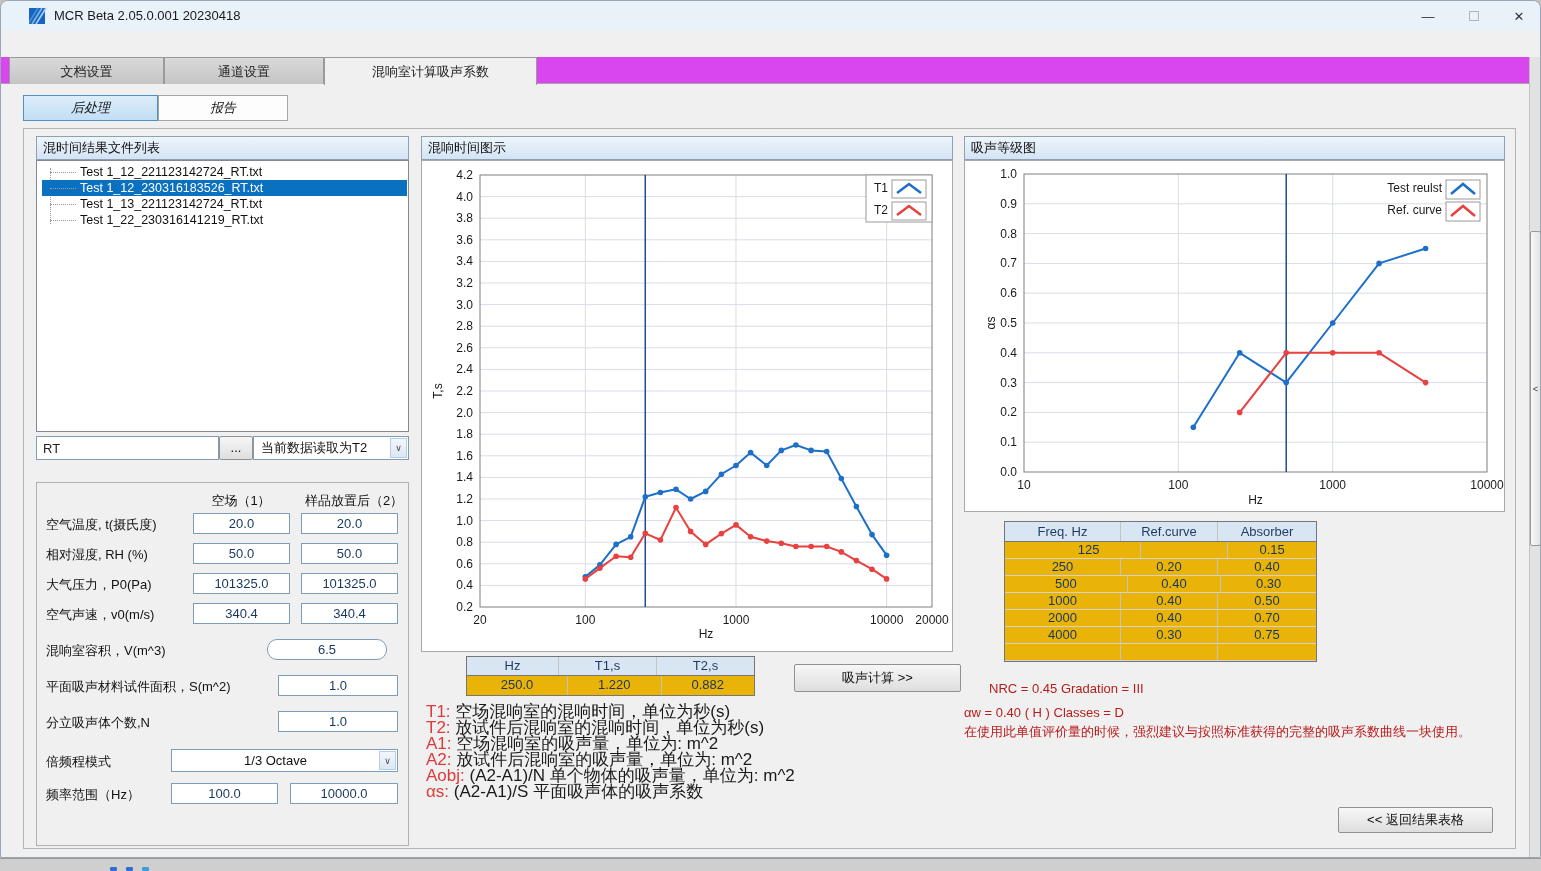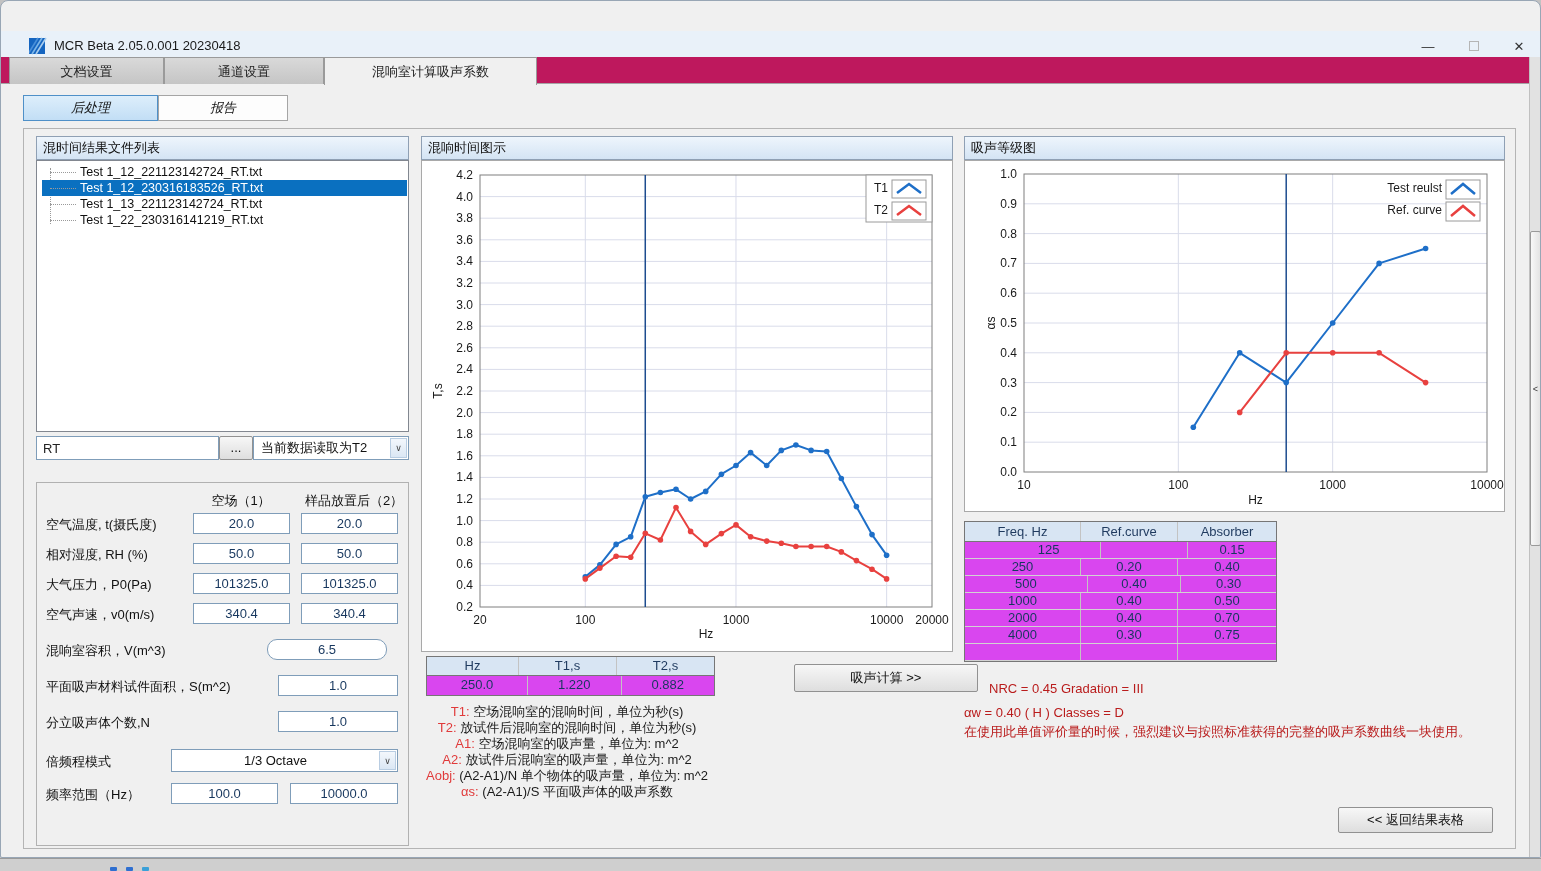--- a/index.html
+++ b/index.html
@@ -1,30 +1,30 @@
 <!DOCTYPE html>
 <html><head>
 <meta charset="utf-8">
 <style>
   html,body{margin:0;padding:0;}
   body{width:1541px;height:871px;position:relative;overflow:hidden;
        background:#c2c2c2;font-family:"Liberation Sans",sans-serif;}
   *{box-sizing:border-box;}
   .window{position:absolute;left:0;top:0;width:1541px;height:858px;background:#f0f0f0;
           border:1px solid #98a6b5;border-radius:8px 8px 2px 2px;overflow:hidden;}
-  .titlebar{position:absolute;left:0;top:0;width:100%;height:30px;background:#e9f1f9;margin-top:30px;}
+  .titlebar{position:absolute;left:0;top:0;width:100%;height:30px;background:#e9f1f9;}
   .app-icon{position:absolute;left:28px;top:6px;width:18px;height:18px;}
   .app-title{position:absolute;left:53px;top:7px;font-size:13px;color:#1a1a1a;white-space:nowrap;}
   .winbtn{position:absolute;top:0;width:46px;height:30px;display:flex;align-items:center;justify-content:center;
           font-size:13px;color:#333;}
   .winbtn .sq{width:10px;height:10px;border:1px solid #b5b5b5;}
   .menubar{position:absolute;left:0;top:30px;width:100%;height:26px;background:#f3f3f3;
            border-bottom:1px solid #e3e3e3;display:flex;align-items:stretch;padding-left:2px;}
   .menu-item{padding:0 12px;font-size:13px;color:#1a1a1a;display:flex;align-items:center;}
-  .tabrow{position:absolute;left:0;top:56px;width:100%;height:27px;background:#be185d;
+  .tabrow{position:absolute;left:0;top:56px;width:100%;height:27px;background:#d946ef;
           border-bottom:1px solid #a5a5a5;}
   .tab{position:absolute;top:0;height:27px;line-height:27px;text-align:center;font-size:13px;color:#222;
        background:linear-gradient(#d9d9d9,#c5c5c5);border:1px solid #9a9a9a;border-bottom:none;}
   .tab.active{height:28px;background:#f0f0f0;z-index:3;}
   .subtab{position:absolute;height:26px;line-height:24px;text-align:center;font-size:13px;color:#111;font-style:italic;}
   .subtab.active{background:linear-gradient(#ddeefb,#c2def5);border:1px solid #4f90c8;z-index:2;}
   .subtab.plain{background:#fdfdfd;border:1px solid #a5a5a5;}
   .bigbox{position:absolute;left:22px;top:127px;width:1493px;height:721px;border:1px solid #b4b4b4;}
   .hdr{position:absolute;background:linear-gradient(#eef5fc,#d4e4f4);border:1px solid #8fa0b4;
        font-size:13px;line-height:21px;padding-left:6px;color:#111;}
@@ -43,27 +43,27 @@
               font-size:9px;color:#444;display:flex;align-items:center;justify-content:center;}
   .file-list{position:absolute;background:#fff;border:1px solid #828790;padding-top:3px;overflow:hidden;}
   .tree-v{position:absolute;left:13px;top:7px;width:1px;height:56px;border-left:1px dotted #9a9a9a;}
   .file-item{position:relative;height:16px;line-height:16px;font-size:12.5px;color:#111;
              margin:0 1px 0 5px;padding-left:38px;white-space:nowrap;}
   .file-item .tree-h{position:absolute;left:8px;top:8px;width:26px;border-top:1px dotted #9a9a9a;}
   .file-item.selected{background:#0a70c0;color:#fff;}
   .chartbox{position:absolute;background:#fff;border:1px solid #a9a9a9;}
   svg{display:block;}
   .tick{font:12px "Liberation Sans",sans-serif;fill:#1a1a1a;}
-  .dtable{position:absolute;background:#d946ef;border:1px solid #767676;}
+  .dtable{position:absolute;background:#eab308;border:1px solid #767676;margin-left:40px;}
   .trow{display:flex;text-align:center;font-size:13px;color:#17375e;}
   .trow.head{background:#d8e5f3;border-bottom:1px solid #767676;color:#1f3a5f;}
   .trow > div{border-right:1px solid #c3c3c3;overflow:hidden;}
   .trow > div:last-child{border-right:none;}
   .trow.body{border-bottom:1px solid #d2d2d2;}
-  .notes{position:absolute;font-size:13px;line-height:16px;white-space:nowrap;text-align:center;}
+  .notes{position:absolute;font-size:17px;line-height:16px;white-space:nowrap;}
   .notes .k{color:#e03a3a;}
   .notes .t{color:#1a1a1a;}
   .rtext{position:absolute;font-size:13px;color:#b91c1c;white-space:nowrap;}
   .splitter{position:absolute;left:1528px;top:56px;width:13px;height:802px;background:#e2e2e2;
             border-left:1px solid #c0c0c0;}
   .split-btn{position:absolute;left:1529px;top:230px;width:11px;height:315px;
              background:linear-gradient(90deg,#f8f8f8,#e3e3e3);border:1px solid #9a9a9a;border-radius:2px;
              display:flex;align-items:center;justify-content:center;font-size:9px;color:#333;}
   .desktop{position:absolute;left:0;top:858px;width:1541px;height:13px;background:#cfcfcf;
            border-top:1px solid #9a9a9a;}
@@ -272,21 +272,21 @@
       <div style="width:98px;">T1,s</div>
       <div style="width:97px;">T2,s</div>
     </div>
     <div class="trow" style="height:19px;line-height:18px;">
       <div style="width:106px;">250.0</div>
       <div style="width:98px;">1.220</div>
       <div style="width:97px;">0.882</div>
     </div>
   </div>
 
-  <div class="btn" style="left:793px;top:663px;width:184px;height:28px;line-height:26px;">吸声计算 &gt;&gt;</div>
+  <div class="btn" style="left:793px;top:663px;width:167px;height:28px;line-height:26px;">吸声计算 &gt;&gt;</div>
 
   <div class="notes" style="left:425px;top:703px;" id="notes">
       <div><span class="k">T1:  </span><span class="t">空场混响室的混响时间，单位为秒(s)</span></div>
       <div><span class="k">T2:  </span><span class="t">放试件后混响室的混响时间，单位为秒(s)</span></div>
       <div><span class="k">A1:  </span><span class="t">空场混响室的吸声量，单位为: m^2</span></div>
       <div><span class="k">A2:  </span><span class="t">放试件后混响室的吸声量，单位为: m^2</span></div>
       <div><span class="k">Aobj:  </span><span class="t">(A2-A1)/N 单个物体的吸声量，单位为: m^2</span></div>
       <div><span class="k">αs:  </span><span class="t">(A2-A1)/S  平面吸声体的吸声系数</span></div>
     </div>
 

